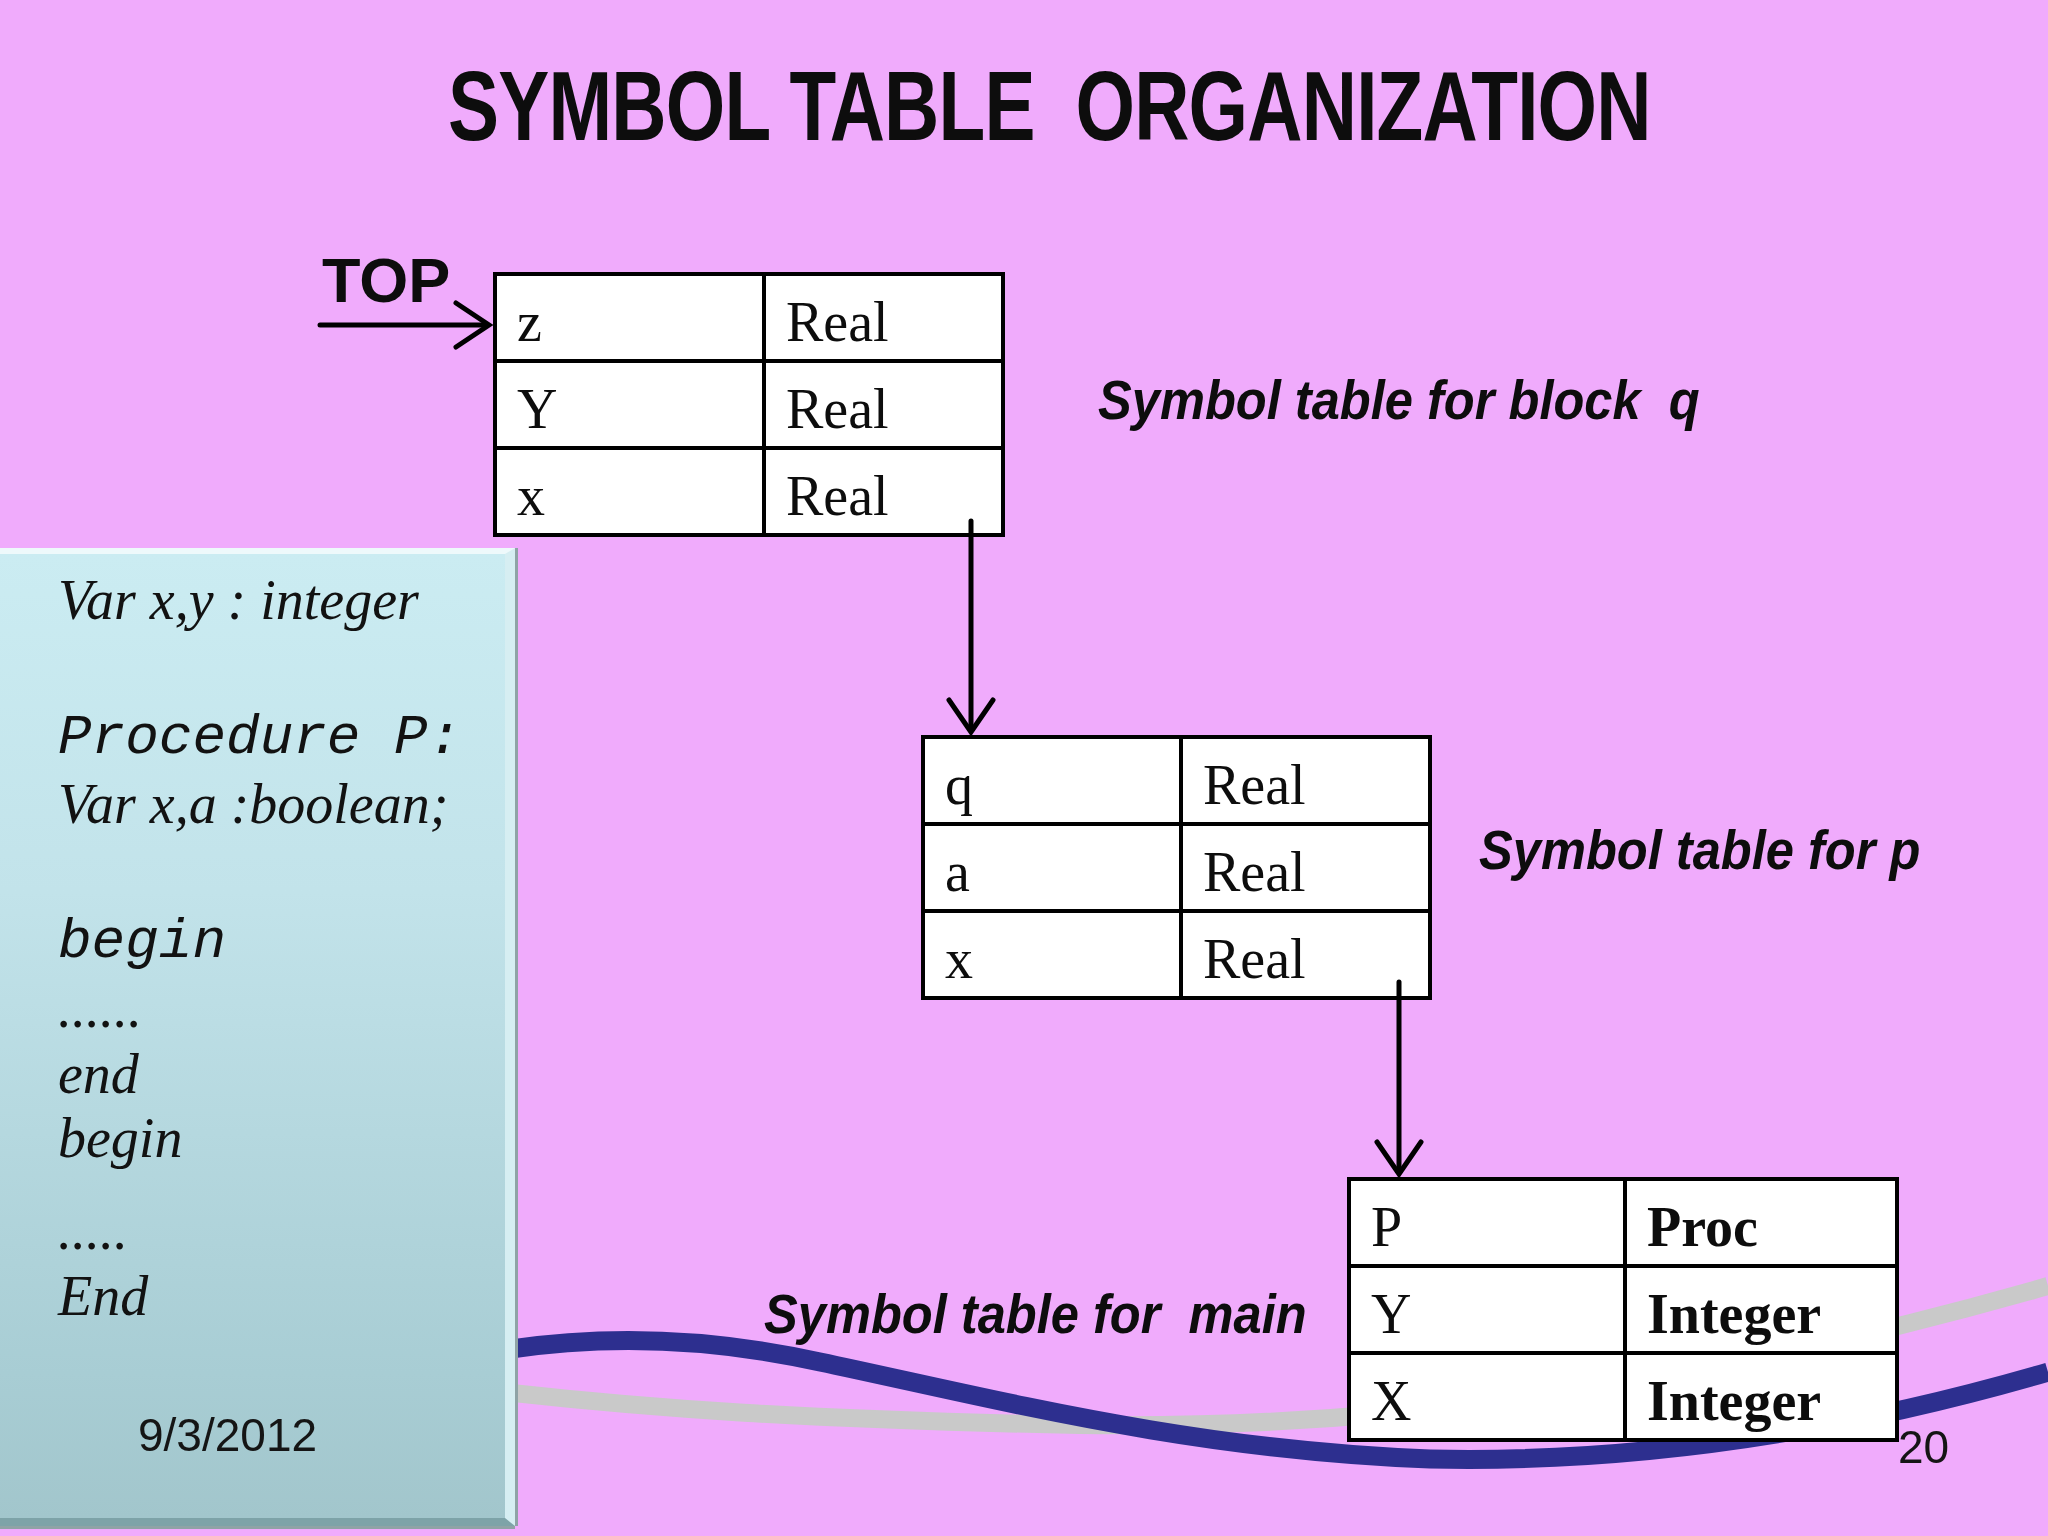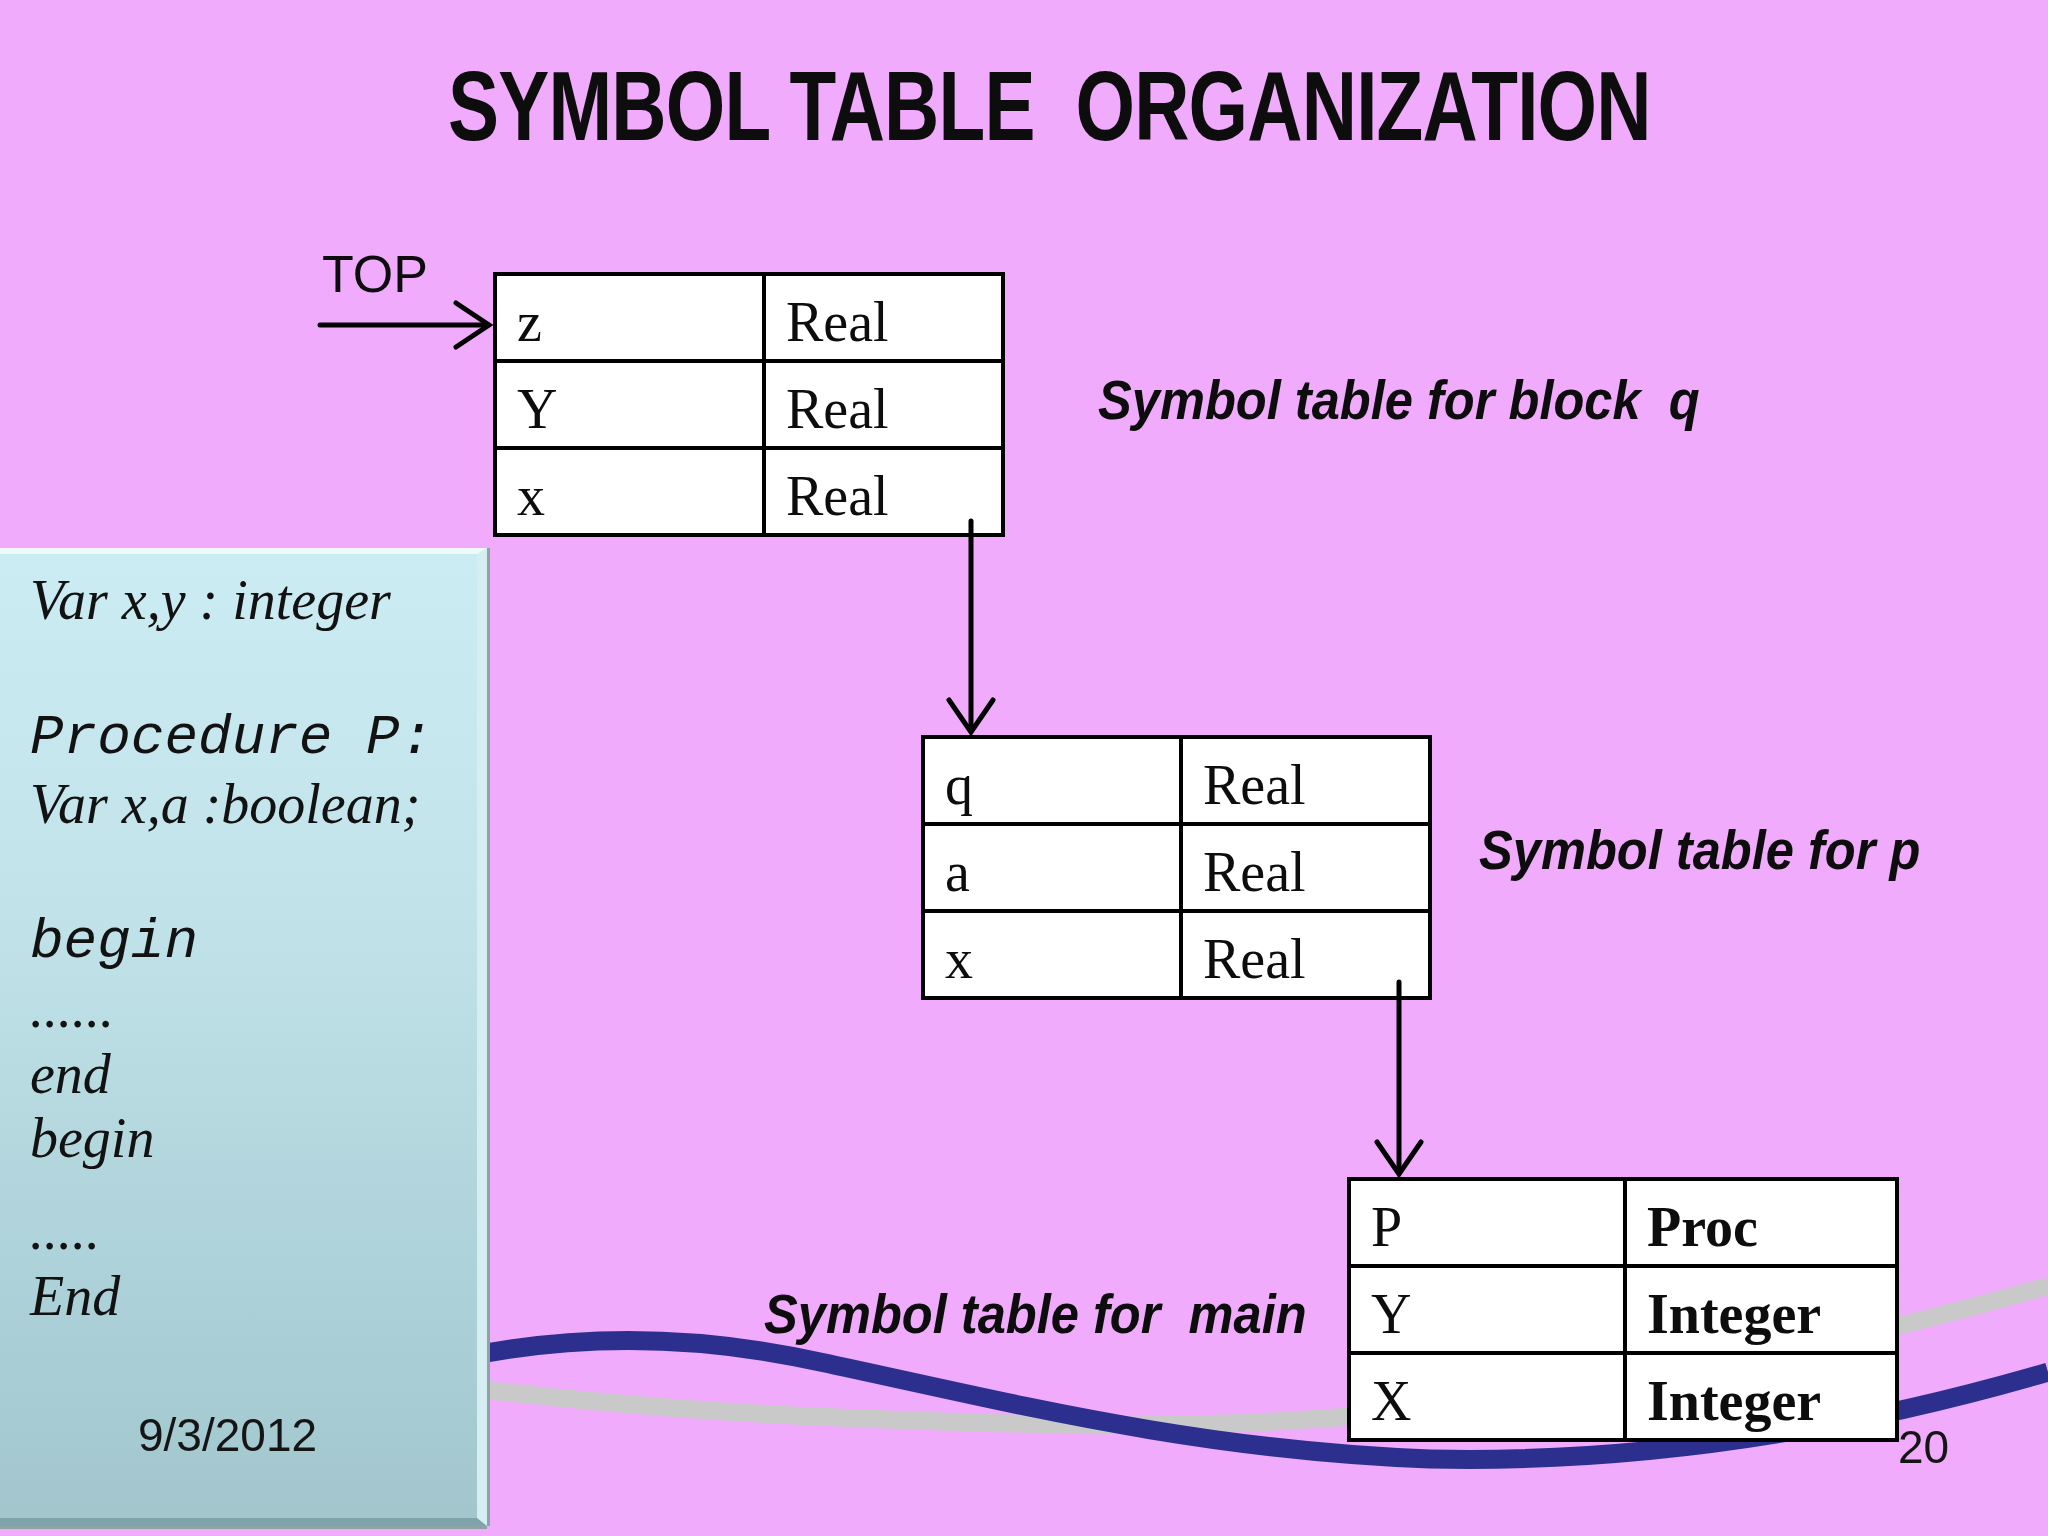--- a/index.html
+++ b/index.html
@@ -11,30 +11,31 @@
   .waves{z-index:1;}
   .arrows{z-index:6;}
 
   .title{
     position:absolute;left:448px;top:50px;z-index:5;
     font-size:98px;font-weight:bold;letter-spacing:-1px;white-space:pre;
     transform:scaleX(0.78);transform-origin:left top;color:#0d0d0d;
   }
   .top-label{
     position:absolute;left:322px;top:244px;z-index:5;
-    font-size:52px;font-weight:400;color:#0d0d0d;
+    font-size:63px;font-weight:700;color:#0d0d0d;
   }
 
   .code-box{
     position:absolute;left:0;top:548px;width:477px;height:964px;z-index:2;
     background:linear-gradient(180deg,#cbecf2 0%,#c2e3ea 35%,#a8cdd4 85%,#a2c6cc 100%);
     border-top:6px solid #eef9fb;
     border-right:10px solid #d6eef2;
     border-bottom:8px solid #7ea3a8;
     box-shadow:3px 0 0 #8fa3a6, 0 3px 0 #8fa3a6;
+    padding-left:28px;
   }
   .code-line{
     margin:0;padding:0 0 0 30px;font-family:"Liberation Serif",serif;
     font-style:italic;font-size:56px;line-height:64px;color:#121212;white-space:pre;
   }
   .code-line.pad-top{margin-top:14px;}
   .code-line.gap{margin-top:74px;font-family:Liberation Mono, monospace;}
   .code-line.gap-sm{margin-top:2px;}
   .code-line.gap-md{margin-top:28px;}
 

